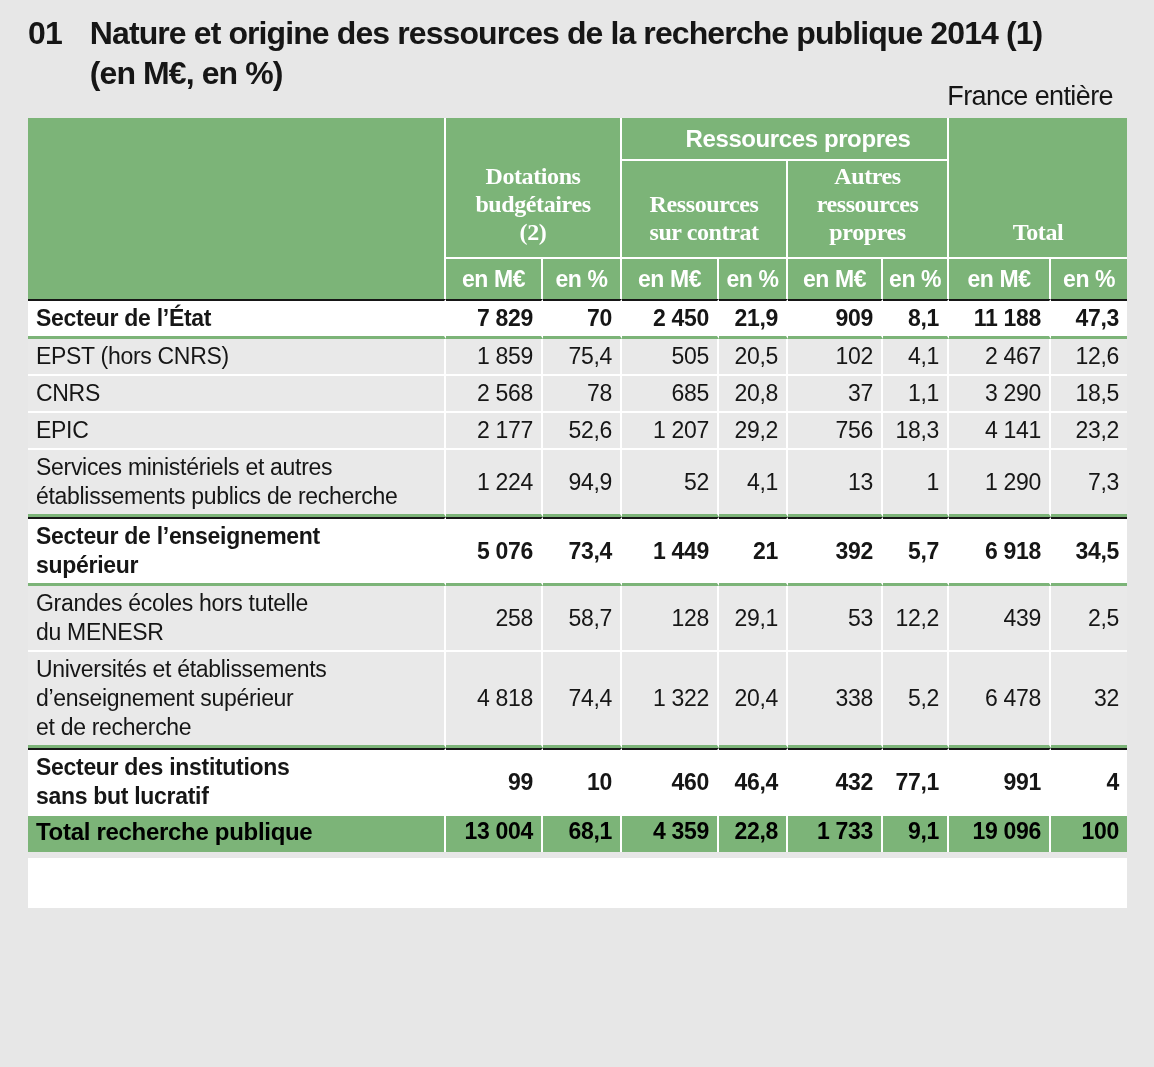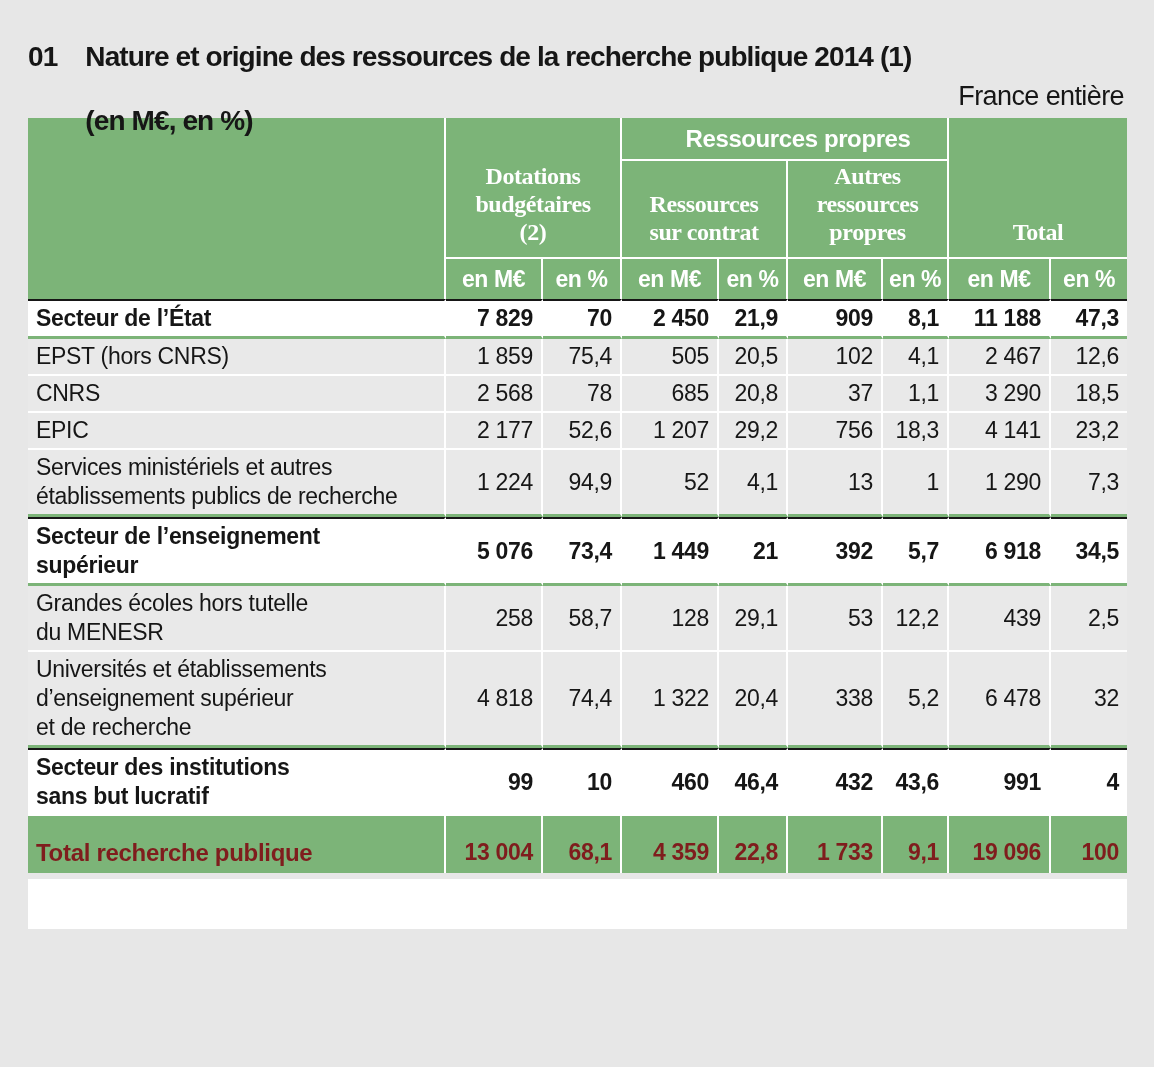--- a/index.html
+++ b/index.html
@@ -9,22 +9,22 @@
     font-family:"Liberation Sans", sans-serif;
     color:#161616;
     letter-spacing:-0.3px;
     overflow:hidden;
   }
   .page { padding:0 27px 0 28px; }
 
   
   .title-block { position:relative; padding-top:13px; height:105px; }
   .title-row { display:flex; gap:28px; }
-  .t-num, .t-line { font-size:28px; font-weight:bold; line-height:40px; letter-spacing:-0.9px;margin-top:24px; }
-  .france { position:absolute; right:3px; bottom:6px; font-size:27px; font-weight:normal; letter-spacing:-0.6px; }
+  .t-num, .t-line { font-size:32px; font-weight:bold; line-height:40px; letter-spacing:-0.9px; }
+  .france { position:absolute; right:14px; bottom:6px; font-size:27px; font-weight:normal; letter-spacing:-0.6px; }
 
   
   table { border-collapse:separate; border-spacing:0; table-layout:fixed; width:1099px; }
   th, td { margin:0; box-sizing:border-box; }
   thead th {
     background:#7cb478; color:#fff;
     font-size:23px; font-weight:bold; letter-spacing:-0.4px;
   }
   .b-r { border-right:2px solid #fff; }
   .b-b { border-bottom:2px solid #fff; }
@@ -36,21 +36,21 @@
   tbody td { font-size:23px; line-height:29px; padding:3px 8px; vertical-align:middle; }
   td.lbl  { text-align:left; white-space:pre-line; border-right:2px solid #fff;margin-top:20px; }
   td.num  { text-align:right; border-right:2px solid #fff; }
   td.last { border-right:none; }
 
   tr.section td, tr.section-last td { background:#fff; font-weight:bold; border-top:2px solid #161616; }
   tr.section td      { border-bottom:3px solid #7cb478; }
   tr.section-last td { border-bottom:2px solid #fff; }
   tr.sub td     { background:#e9e9e9; border-bottom:2px solid #fff; }
   tr.sub-end td { background:#e9e9e9; border-bottom:3px solid #7cb478; }
-  tr.total td   { background:#7cb478; color:#7f1d1d; font-weight:bold; padding-top:22px; padding-bottom:6px; }
+  tr.total td   { background:#7cb478; color:#000000; font-weight:bold; padding-top:1px; padding-bottom:6px; }
   tr.total td.lbl { font-size:24px; }
 
   
   .notes {
     background:#fff; width:1099px; box-sizing:border-box;
     margin-top:6px; padding:8px 10px 12px;
     font-size:23px; line-height:30px; white-space:pre-line;
   }
 </style>
 </head>
@@ -203,21 +203,21 @@
       <td class="num last">32</td>
     </tr>
         <tr class="section-last">
       <td class="lbl">Secteur des institutions
 sans but lucratif</td>
       <td class="num">99</td>
       <td class="num">10</td>
       <td class="num">460</td>
       <td class="num">46,4</td>
       <td class="num">432</td>
-      <td class="num">43,6</td>
+      <td class="num">77,1</td>
       <td class="num">991</td>
       <td class="num last">4</td>
     </tr>
         <tr class="total">
       <td class="lbl">Total recherche publique</td>
       <td class="num">13 004</td>
       <td class="num">68,1</td>
       <td class="num">4 359</td>
       <td class="num">22,8</td>
       <td class="num">1 733</td>

